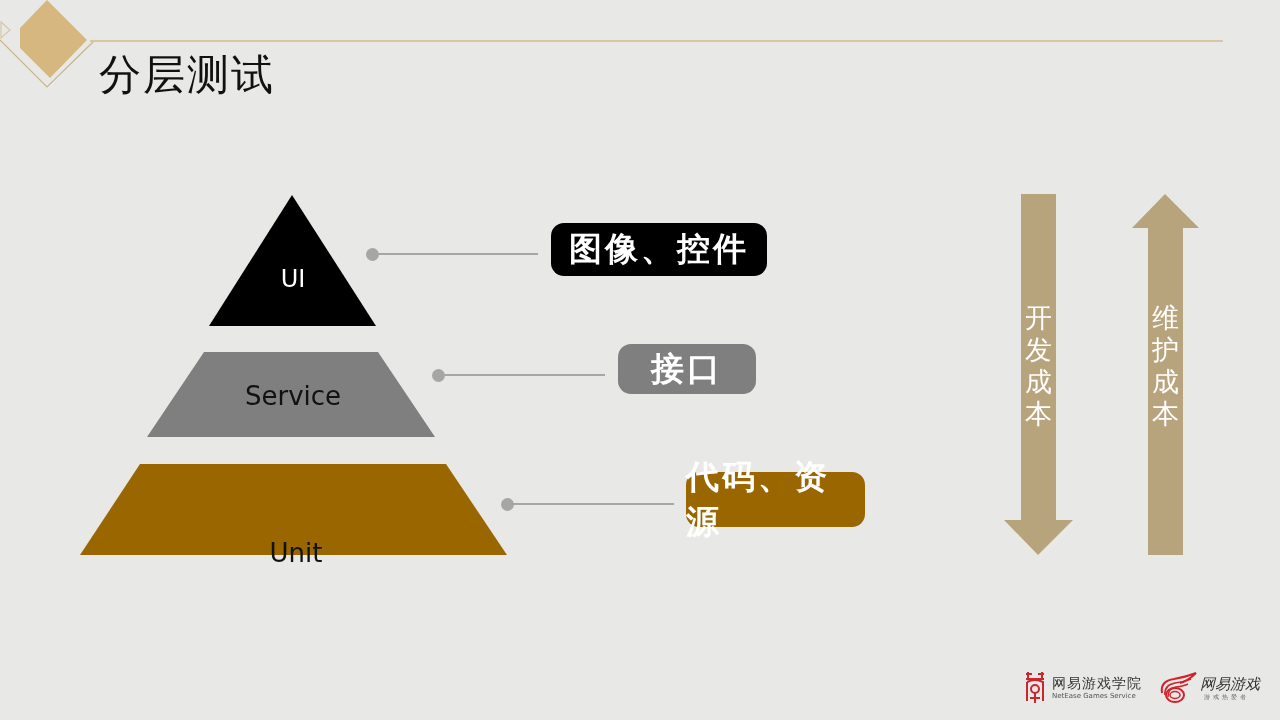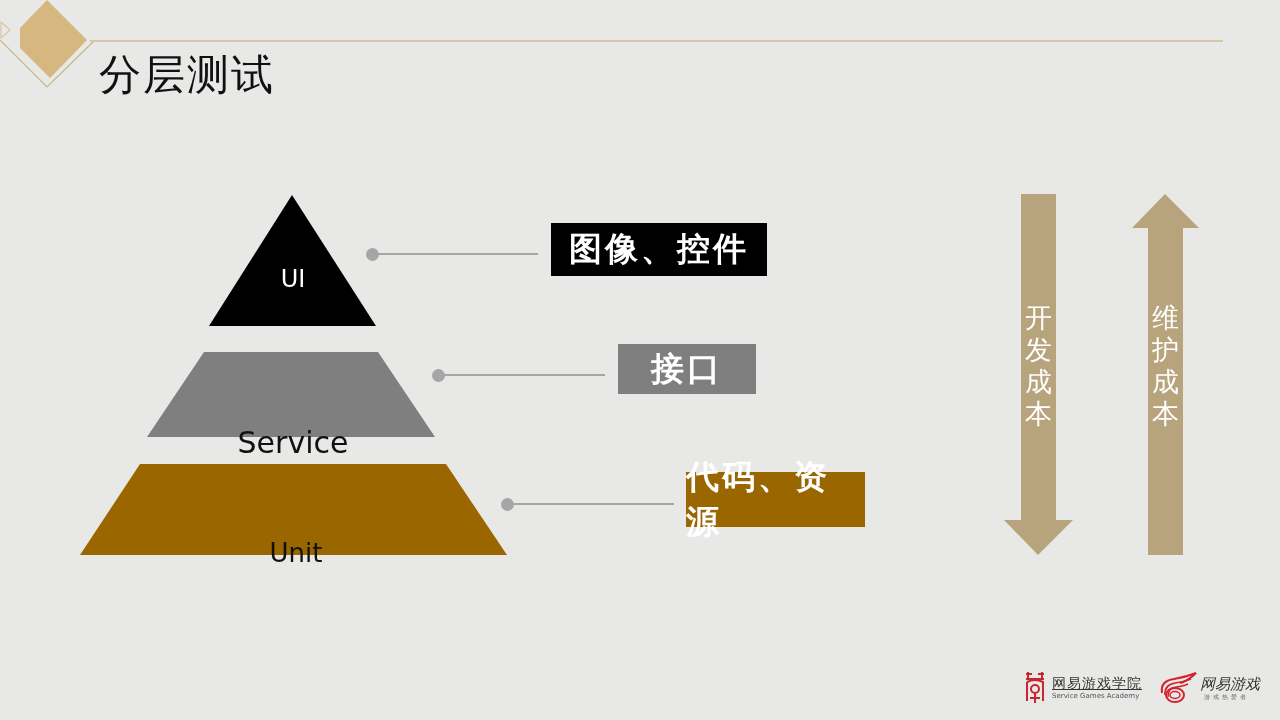--- a/index.html
+++ b/index.html
@@ -15,45 +15,46 @@
     .page-title {
       left: 99px; top: 48px; font-size: 42px; color: #111; letter-spacing: 2px;
       font-family: "DejaVu Sans", sans-serif; line-height: 54px;
     }
     .pyramid { left: 0; top: 0; width: 1280px; height: 720px; pointer-events: none; }
     .layer-label {
       font-family: "DejaVu Sans", sans-serif; 
       transform: translateX(-50%); white-space: nowrap;
     }
     .lbl-ui { left: 293px; top: 265px; font-size: 24px; color: #fff; }
-    .lbl-service { left: 293px; top: 381px; font-size: 30px; color: #111; margin-top: 44px; }
+    .lbl-service { left: 293px; top: 381px; font-size: 26px; color: #111; }
     .lbl-unit { left: 296px; top: 493px; font-size: 26px; color: #111; margin-top: 45px; }
     .connector-dot {
       width: 13px; height: 13px; border-radius: 50%; background: #a6a6a6;
     }
     .connector-line { height: 2px; background: #a6a6a6; }
     .tag {
       color: #fff; font-size: 33px; font-weight: bold; display: flex;
       align-items: center; justify-content: center; letter-spacing: 3px;
       font-family: "DejaVu Sans", sans-serif;
+      border-radius: 13px;
     }
     .tag-ui { left: 551px; top: 223px; width: 216px; height: 53px; background: #000; }
     .tag-service { left: 618px; top: 344px; width: 138px; height: 50px; background: #7f7f7f; }
     .tag-unit { left: 686px; top: 472px; width: 179px; height: 55px; background: #996600; }
     .arrow-text {
       color: #fff; font-size: 27px; line-height: 32px; width: 35px; text-align: center;
       font-family: "DejaVu Sans", sans-serif;
     }
     .arrow-text span { display: block; }
     .dev-cost-text { left: 1021px; top: 302px; }
     .maint-cost-text { left: 1148px; top: 302px; }
     .footer-logo-academy { left: 1024px; top: 670px; height: 36px; display: flex; align-items: center; }
     .academy-seal { width: 22px; height: 34px; }
     .academy-text { margin-left: 6px; display: flex; flex-direction: column; }
-    .academy-cn { font-size: 14px; color: #333; line-height: 17px; letter-spacing: 1px; text-decoration: underline; }
+    .academy-cn { font-size: 14px; color: #333; line-height: 17px; letter-spacing: 1px; }
     .academy-en { font-size: 7px; color: #555; line-height: 9px; }
     .footer-logo-games { left: 1158px; top: 668px; height: 40px; display: flex; align-items: center; }
     .games-mark { width: 40px; height: 34px; }
     .games-text { display: flex; flex-direction: column; margin-left: 2px; }
     .games-cn { font-size: 15px; color: #333; font-style: italic; line-height: 18px; }
     .games-sub { font-size: 6px; color: #666; letter-spacing: 3px; line-height: 8px; margin-left: 4px; }
   </style>
 </head>
 <body>
 
@@ -105,21 +106,21 @@
 
 <div class="abs footer-logo-academy">
   <svg class="academy-seal" viewBox="0 0 22 34">
     <path d="M2,3 L8,3 M14,3 L20,3 M4,1 L4,8 M18,1 L18,8 M2,8 L20,8" stroke="#c8282d" stroke-width="2" fill="none"></path>
     <path d="M3,11 Q11,7 19,11 L19,30 M3,11 L3,30" stroke="#c8282d" stroke-width="2" fill="none"></path>
     <circle cx="11" cy="18" r="4" stroke="#c8282d" stroke-width="2" fill="none"></circle>
     <path d="M11,22 L11,32 M6,27 L16,27" stroke="#c8282d" stroke-width="2" fill="none"></path>
   </svg>
   <div class="academy-text">
     <span class="academy-cn">网易游戏学院</span>
-    <span class="academy-en">Service Games Academy</span>
+    <span class="academy-en">NetEase Games Service</span>
   </div>
 </div>
 <div class="abs footer-logo-games">
   <svg class="games-mark" viewBox="0 0 40 34">
     <path d="M4,22 Q2,10 16,8 Q28,6 38,2 Q30,10 22,12" stroke="#d2232a" stroke-width="2" fill="none"></path>
     <path d="M7,24 Q6,14 17,12 Q26,11 33,8" stroke="#d2232a" stroke-width="1.6" fill="none"></path>
     <path d="M10,26 Q10,17 18,16 Q26,15 30,13" stroke="#d2232a" stroke-width="1.4" fill="none"></path>
     <ellipse cx="17" cy="24" rx="9" ry="7" stroke="#d2232a" stroke-width="2" fill="none"></ellipse>
     <ellipse cx="17" cy="24" rx="5" ry="3.5" stroke="#d2232a" stroke-width="1.5" fill="none"></ellipse>
   </svg>

